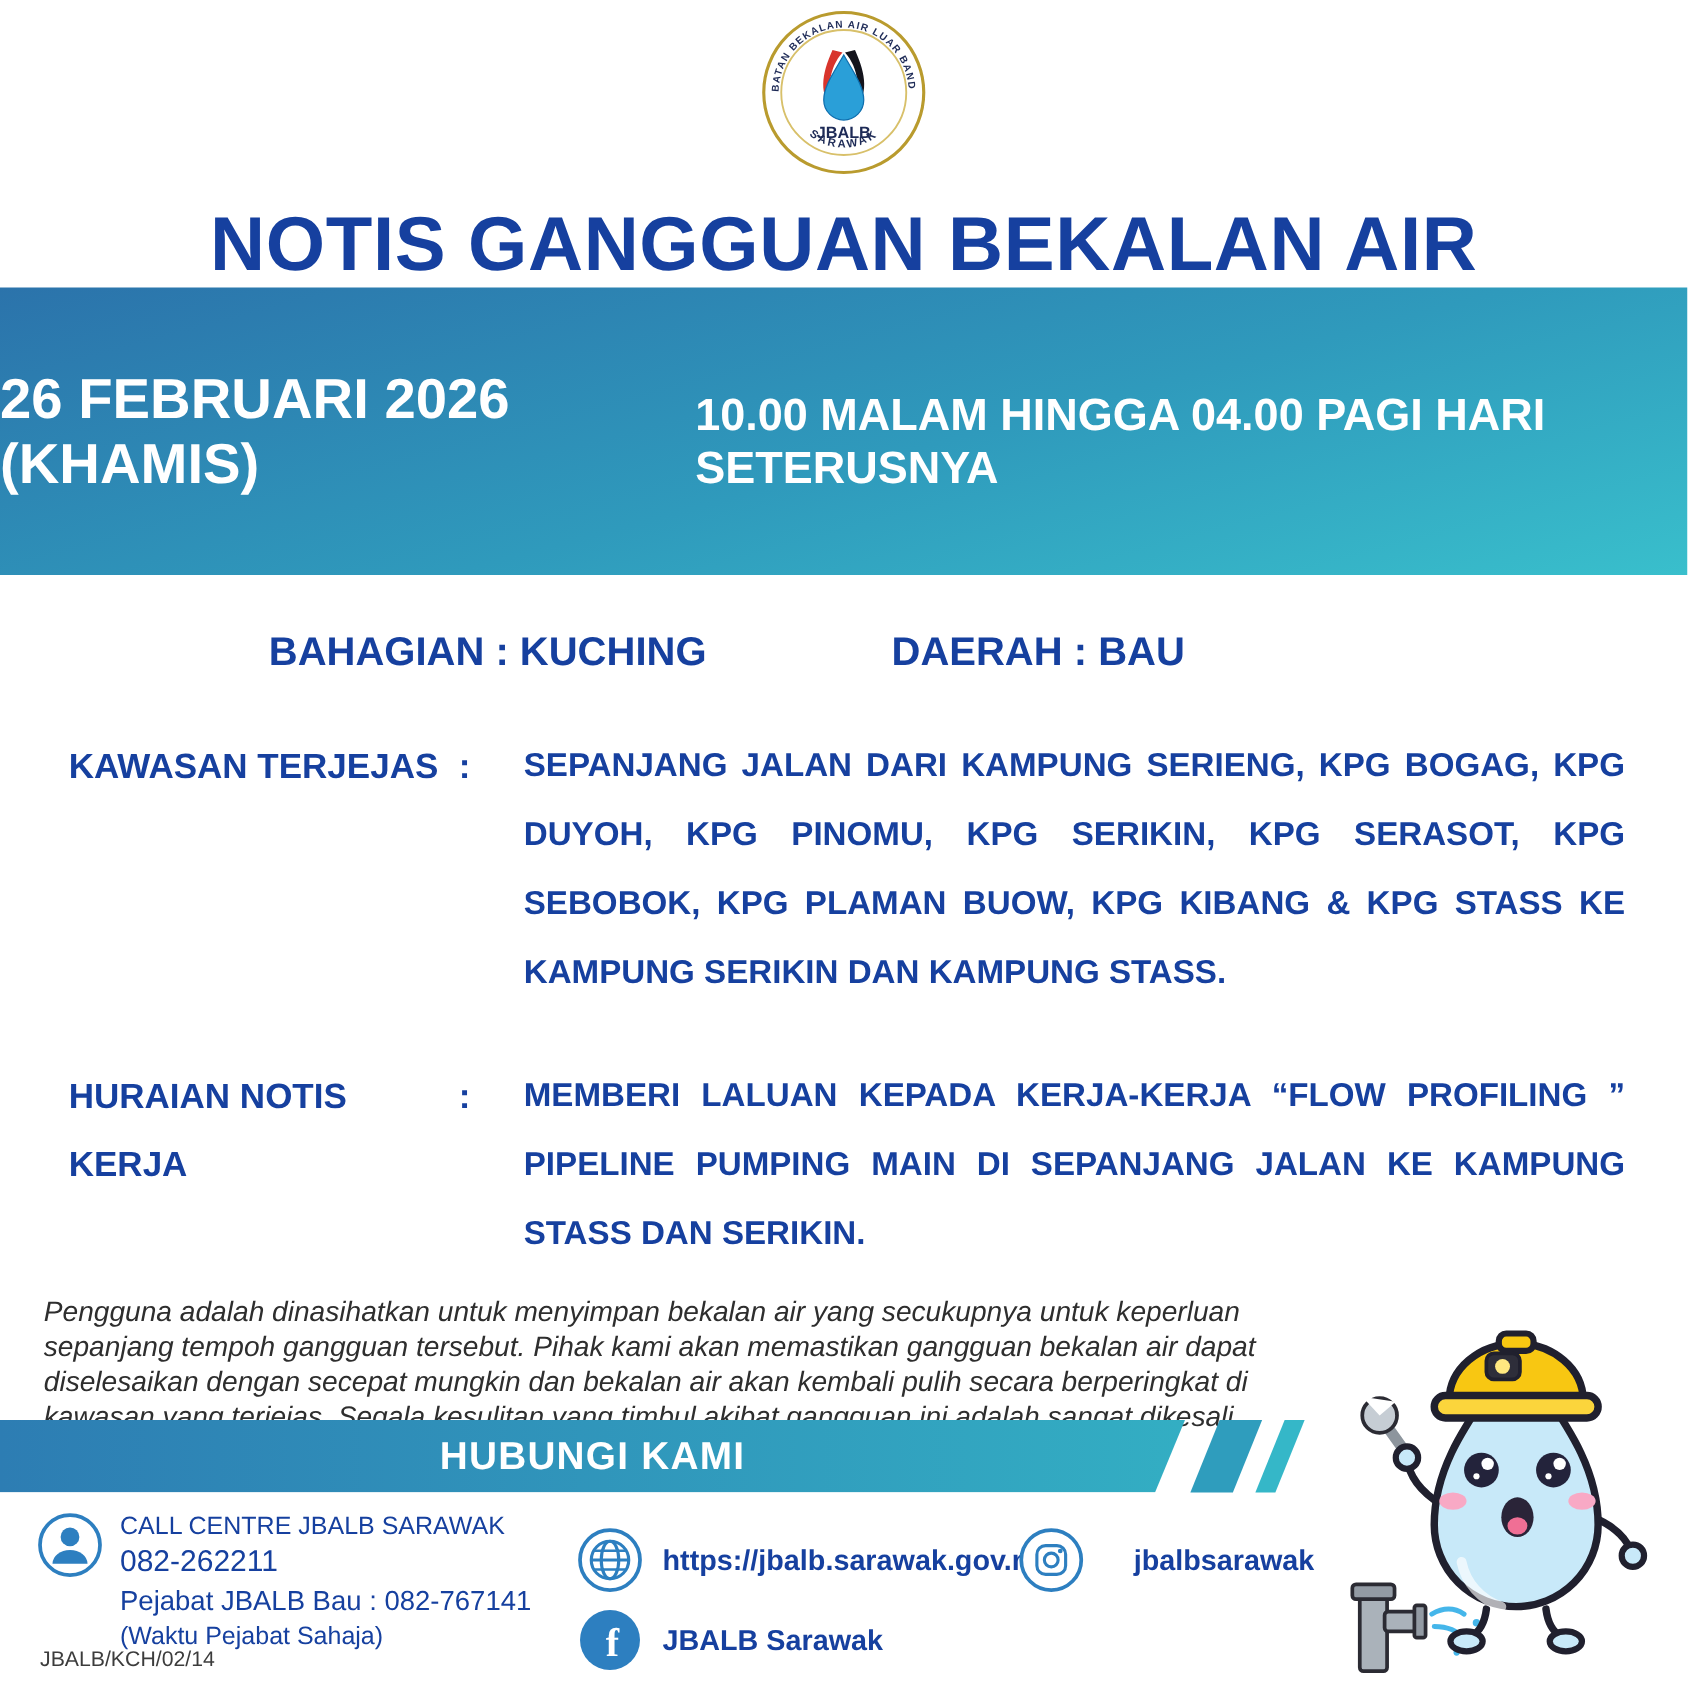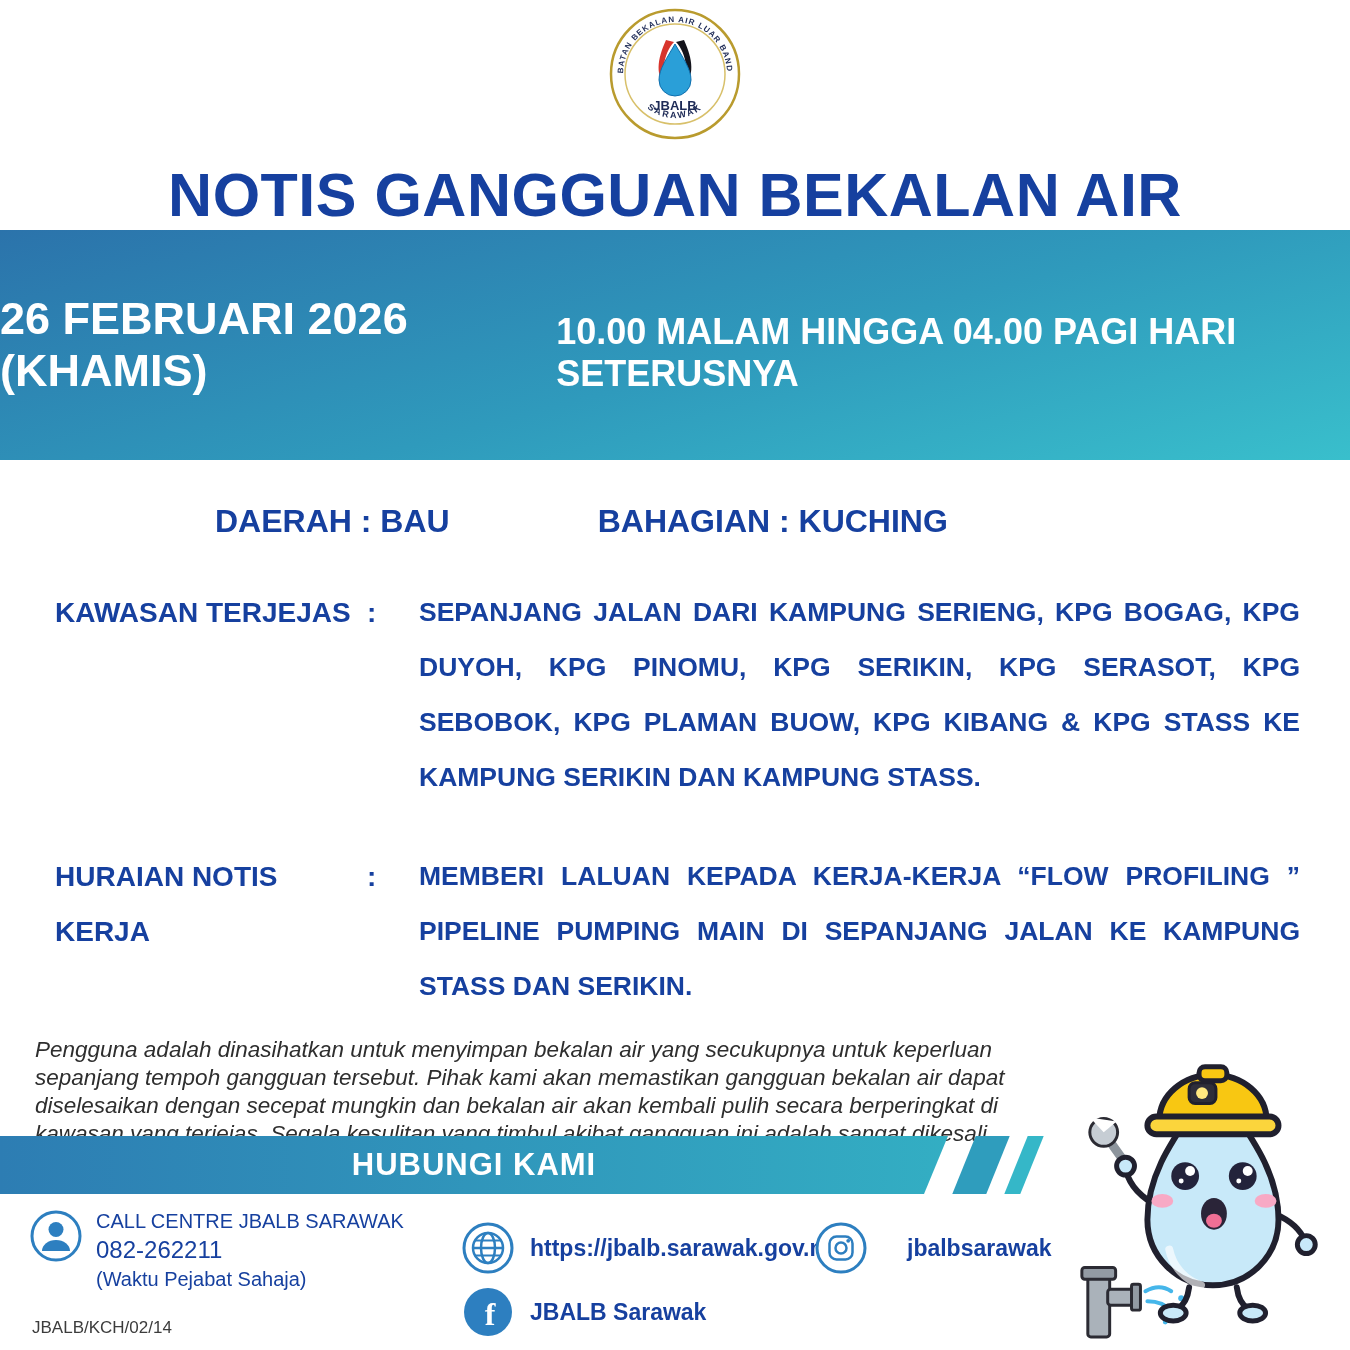--- a/index.html
+++ b/index.html
@@ -80,22 +80,22 @@
 </svg>
 
 <div class="title">NOTIS GANGGUAN BEKALAN AIR BERJADUAL</div>
 
 <div class="banner">
   <div class="line1">26 FEBRUARI 2026 (KHAMIS)</div>
   <div class="line2">10.00 MALAM HINGGA 04.00 PAGI HARI SETERUSNYA</div>
 </div>
 
 <div class="region">
+  <span>BAHAGIAN : KUCHING</span>
   <span>DAERAH : BAU</span>
-  <span>BAHAGIAN : KUCHING</span>
 </div>
 
 <div class="sections">
   <div class="section">
     <div class="label">KAWASAN TERJEJAS</div>
     <div class="sep">:</div>
     <div class="text">SEPANJANG JALAN DARI KAMPUNG SERIENG, KPG BOGAG, KPG DUYOH, KPG PINOMU, KPG SERIKIN, KPG SERASOT, KPG SEBOBOK, KPG PLAMAN BUOW, KPG KIBANG &amp; KPG STASS KE KAMPUNG SERIKIN DAN KAMPUNG STASS.</div>
   </div>
   <div class="section">
     <div class="label">HURAIAN NOTIS KERJA</div>
@@ -114,20 +114,21 @@
 
 <div class="contact-call">
   <svg class="icon-circle" viewBox="0 0 52 52">
     <circle cx="26" cy="26" r="24" fill="#ffffff" stroke="#2d7fc0" stroke-width="3"></circle>
     <circle cx="26" cy="19.5" r="7.5" fill="#2d7fc0"></circle>
     <path d="M12,41 a14,11 0 0 1 28,0 Z" fill="#2d7fc0"></path>
   </svg>
   <div class="contact-call-text">
     <div class="cc-title">CALL CENTRE JBALB SARAWAK</div>
     <div class="cc-phone">082-262211</div>
+    <div class="cc-office">Pejabat JBALB Bau : 082-767141</div>
     <div class="cc-hours">(Waktu Pejabat Sahaja)</div>
   </div>
 </div>
 
 <div class="contact-row contact-web">
   <svg class="icon-circle" viewBox="0 0 52 52">
     <circle cx="26" cy="26" r="24" fill="#ffffff" stroke="#2d7fc0" stroke-width="3"></circle>
     <circle cx="26" cy="26" r="15" fill="none" stroke="#2d7fc0" stroke-width="2.5"></circle>
     <ellipse cx="26" cy="26" rx="7" ry="15" fill="none" stroke="#2d7fc0" stroke-width="2.5"></ellipse>
     <line x1="11" y1="26" x2="41" y2="26" stroke="#2d7fc0" stroke-width="2.5"></line>

